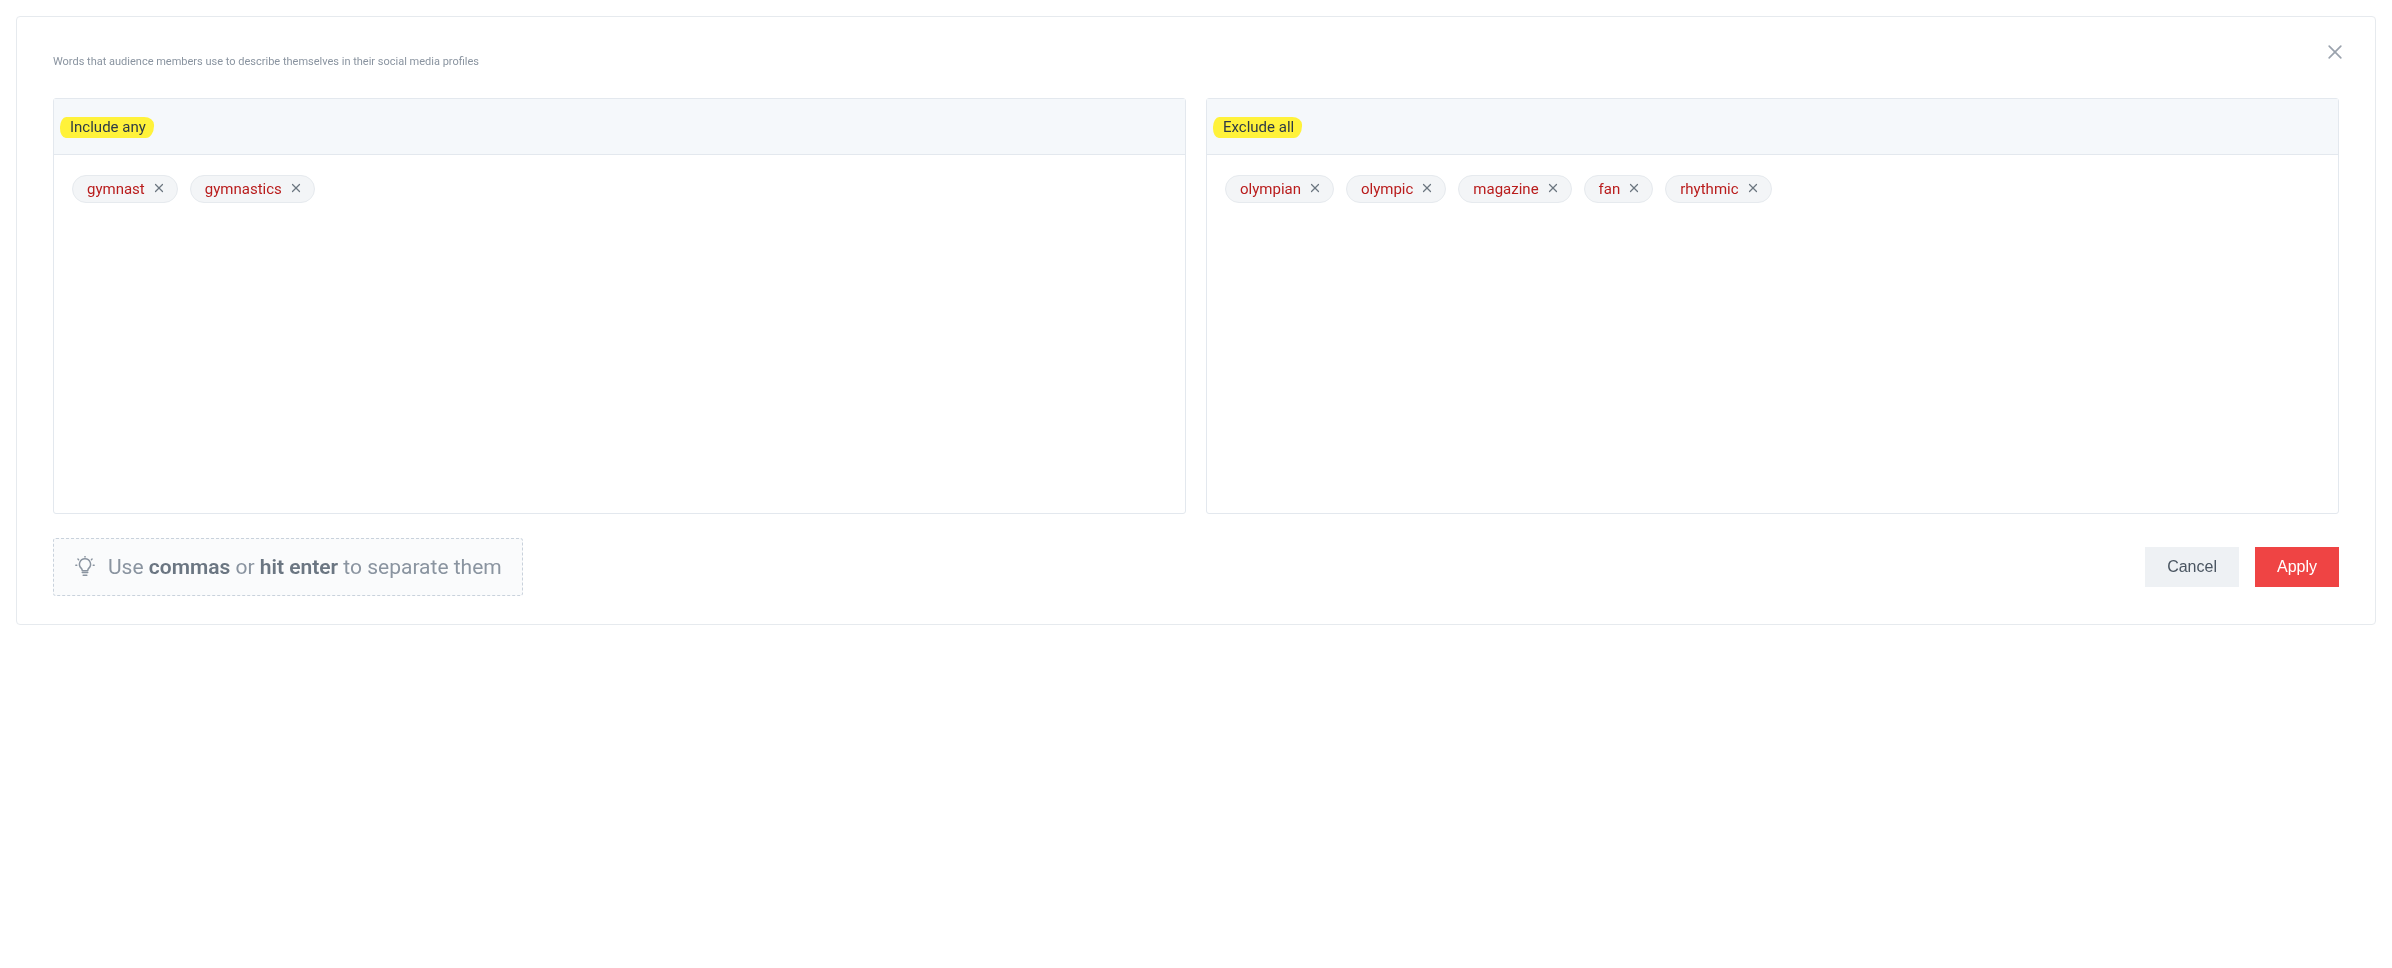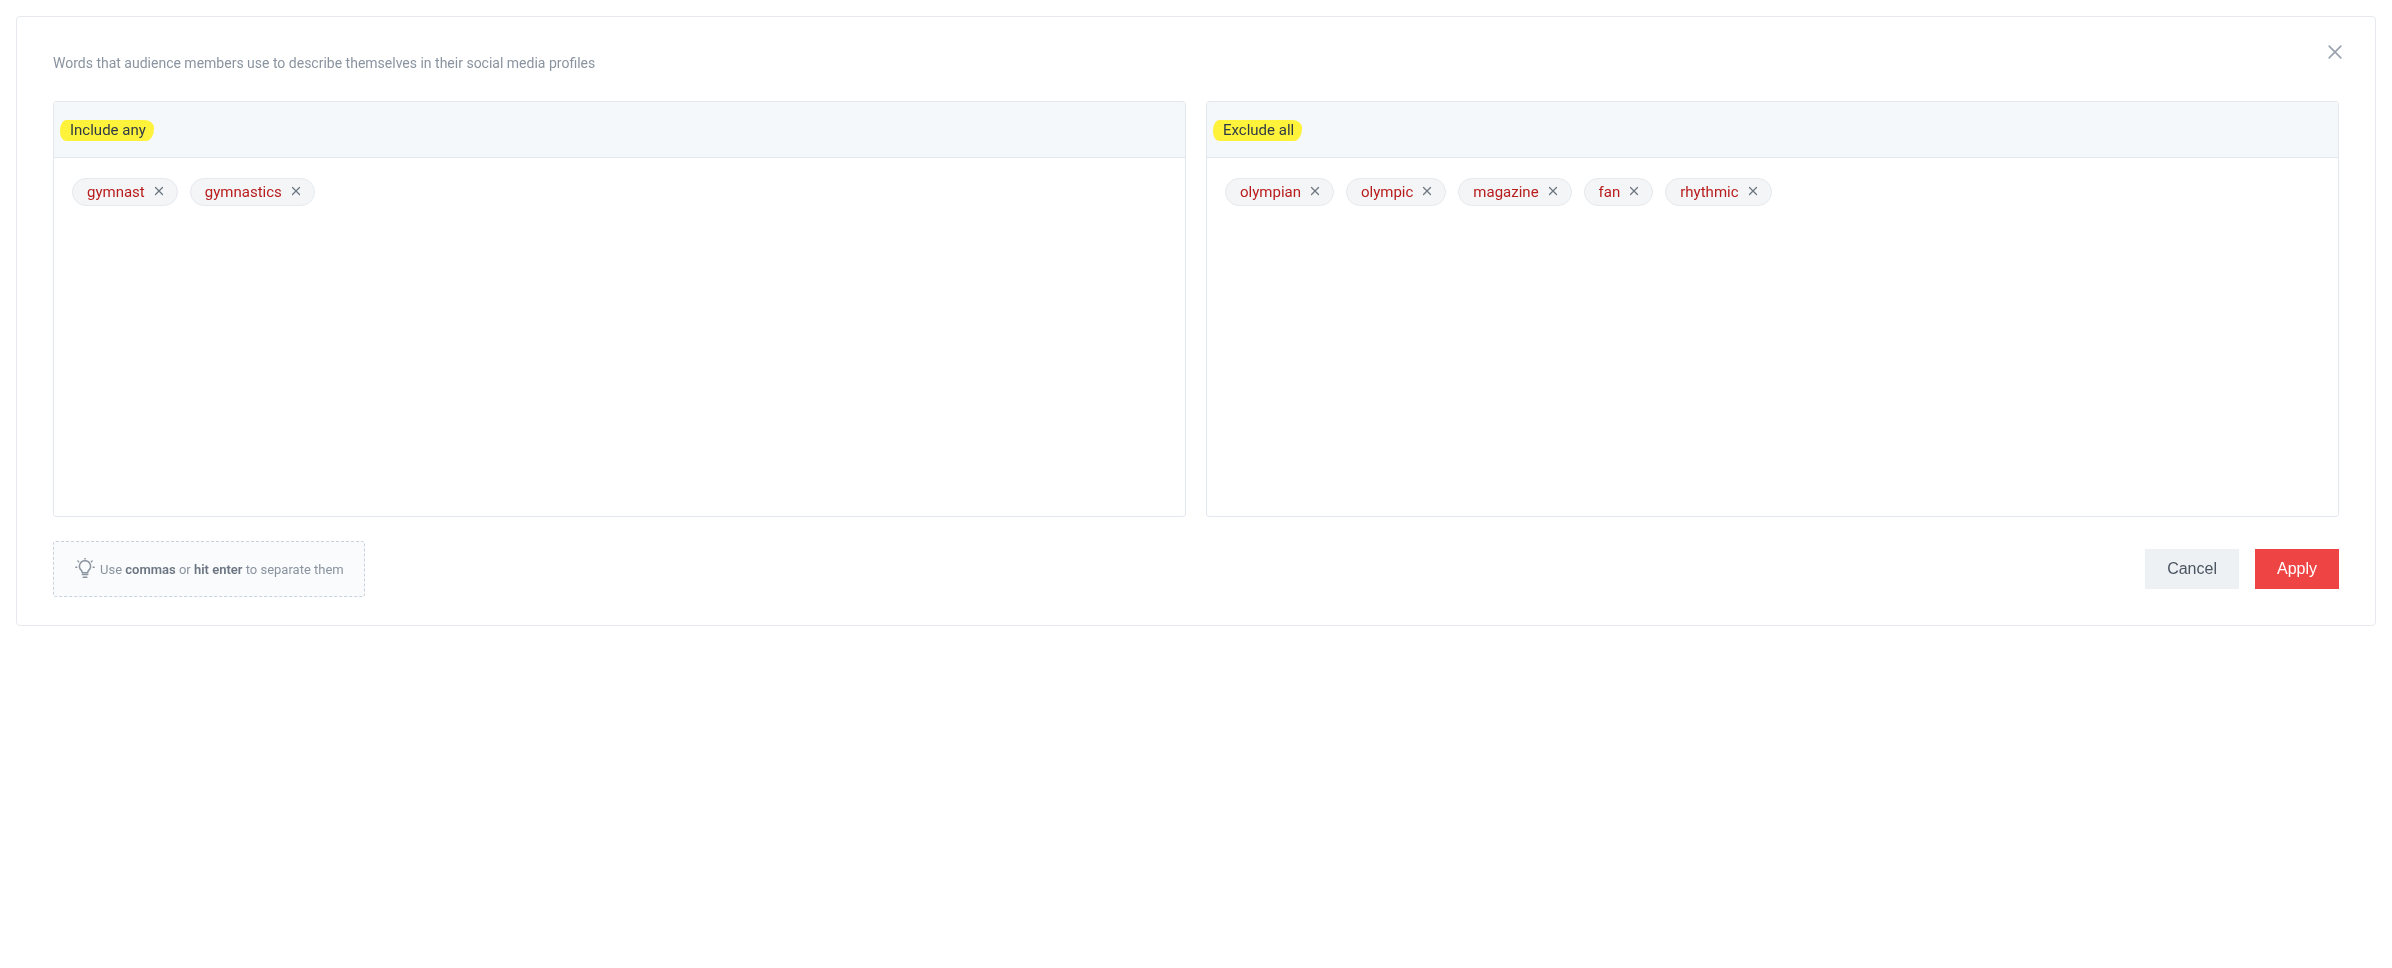--- a/index.html
+++ b/index.html
@@ -19,21 +19,21 @@
   }
   .modal-title {
     font-size: 26px;
     font-weight: 500;
     color: #2e3a46;
     letter-spacing: -0.2px;
   }
   .modal-sub {
     margin-top: 10px;
     color: #8a94a0;
-    font-size: 14px;
+    font-size: 11px;
   }
   .close-btn {
     position: absolute;
     top: 22px;
     right: 26px;
     width: 28px;
     height: 28px;
     display: flex;
     align-items: center;
     justify-content: center;
@@ -121,26 +121,26 @@
 
   .footer-row {
     display: flex;
     align-items: center;
     justify-content: space-between;
     margin-top: 24px;
   }
   .hint-box {
     display: inline-flex;
     align-items: center;
-    gap: 4px;
+    gap: 12px;
     border: 1px dashed #c9d2dc;
     border-radius: 3px;
     padding: 16px 20px;
     color: #8a94a0;
-    font-size: 13px;
+    font-size: 21px;
     background: #fafbfc;
   }
   .hint-icon {
     display: inline-flex;
     color: #8a94a0;
   }
   .hint-icon svg { width: 22px; height: 22px; }
   .hint-text strong { color: #6b7682; font-weight: 600; }
 
   .actions {

